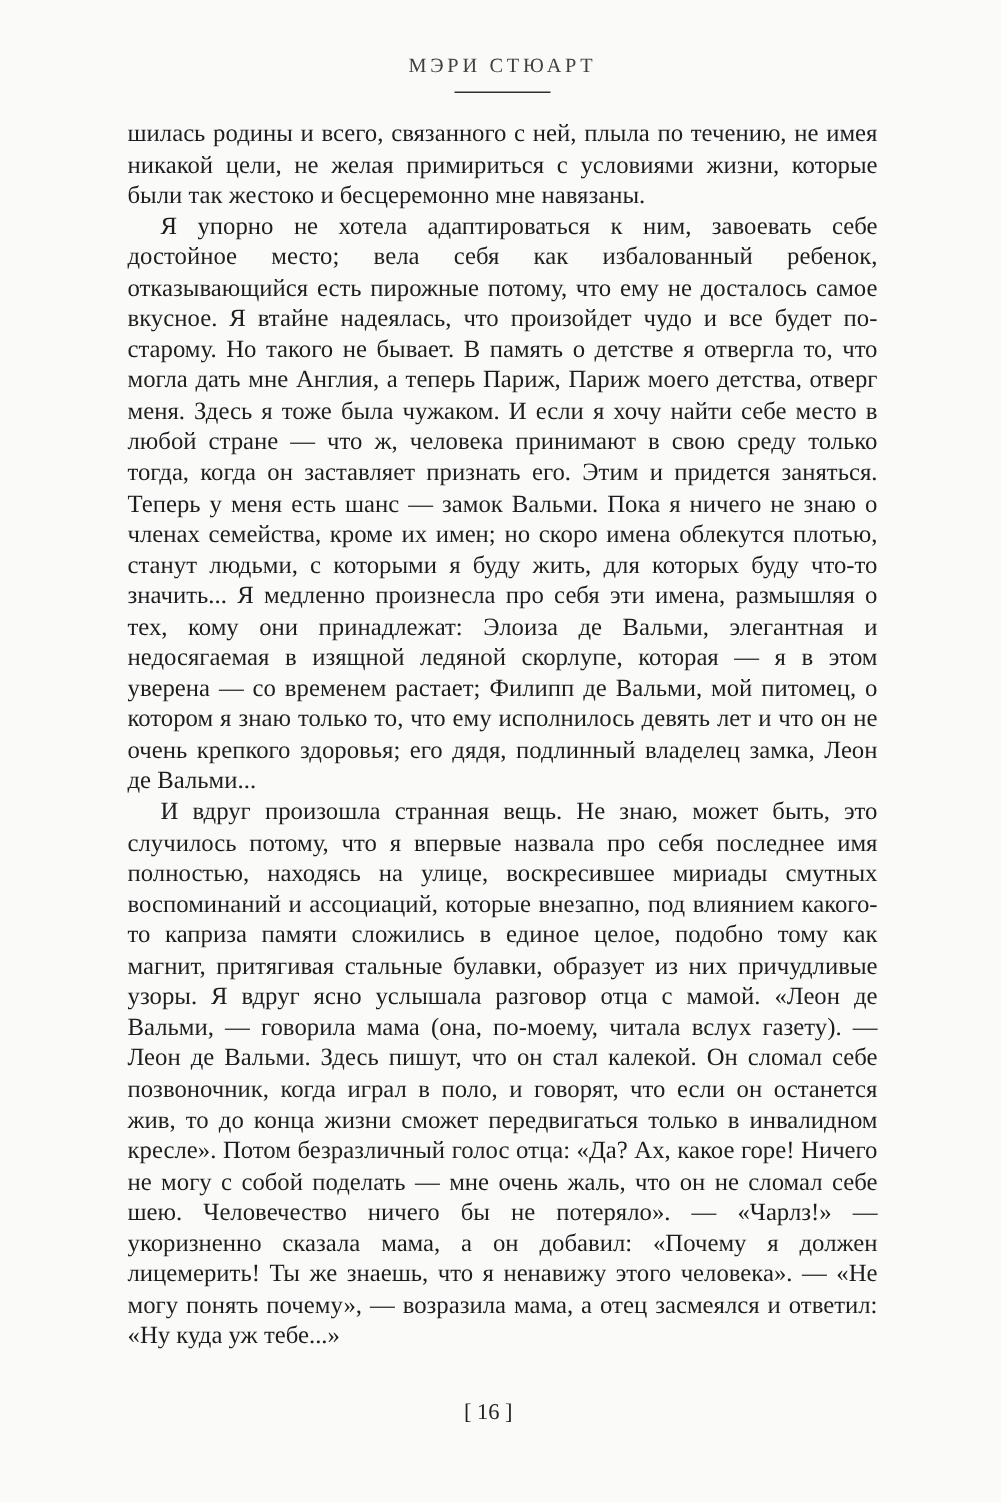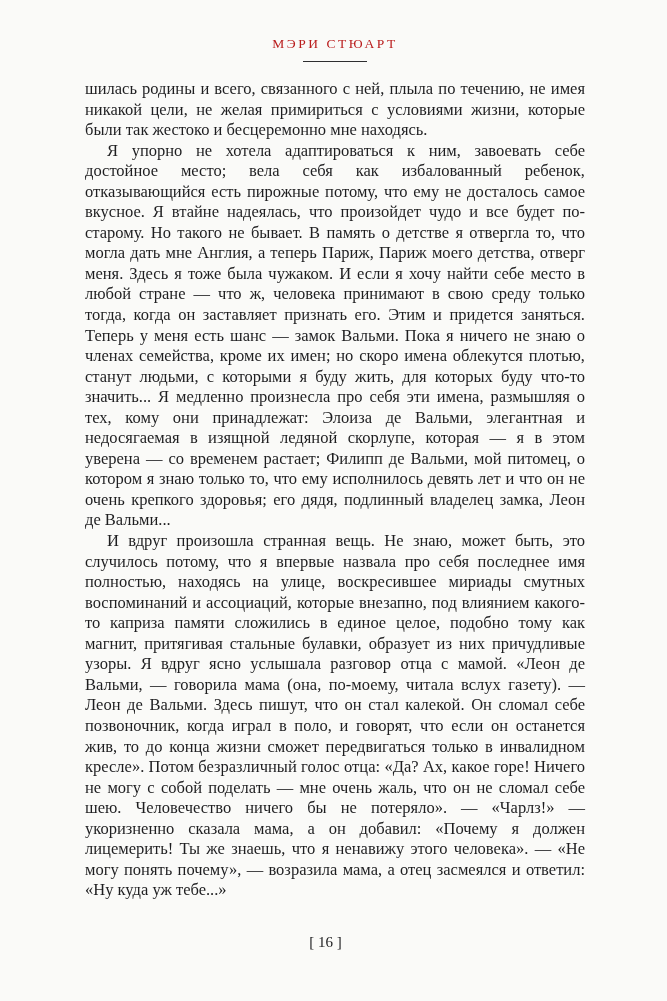--- a/index.html
+++ b/index.html
@@ -19,21 +19,21 @@
     position: absolute;
     inset: 0;
     padding: 36px 82px 0 85px;
     box-sizing: border-box;
   }
   .running-head {
     text-align: center;
     font-size: 13.5px;
     letter-spacing: 2.5px;
     font-weight: normal;
-    color: #b91c1c;
+    color: #404040;
   }
   .head-rule {
     width: 64px;
     height: 0;
     border-bottom: 1.2px solid #2e2e30;
     margin: 9px auto 0;
   }
   .body-text {
     margin-top: 17px;
     font-size: 16.5px;
@@ -60,18 +60,18 @@
     color: #222224;
   }
 </style>
 </head>
 <body>
 
 <div class="page">
   <div class="running-head">МЭРИ СТЮАРТ</div>
   <div class="head-rule"></div>
   <div class="body-text">
-    <p class="continued">шилась родины и всего, связанного с ней, плыла по течению, не имея никакой цели, не желая примириться с условиями жизни, которые были так жестоко и бесцеремонно мне находясь.</p>
+    <p class="continued">шилась родины и всего, связанного с ней, плыла по течению, не имея никакой цели, не желая примириться с условиями жизни, которые были так жестоко и бесцеремонно мне навязаны.</p>
     <p>Я упорно не хотела адаптироваться к ним, завоевать себе достойное место; вела себя как избалованный ребенок, отказывающийся есть пирожные потому, что ему не досталось самое вкусное. Я втайне надеялась, что произойдет чудо и все будет по-старому. Но такого не бывает. В память о детстве я отвергла то, что могла дать мне Англия, а теперь Париж, Париж моего детства, отверг меня. Здесь я тоже была чужаком. И если я хочу найти себе место в любой стране — что ж, человека принимают в свою среду только тогда, когда он заставляет признать его. Этим и придется заняться. Теперь у меня есть шанс — замок Вальми. Пока я ничего не знаю о членах семейства, кроме их имен; но скоро имена облекутся плотью, станут людьми, с которыми я буду жить, для которых буду что-то значить... Я медленно произнесла про себя эти имена, размышляя о тех, кому они принадлежат: Элоиза де Вальми, элегантная и недосягаемая в изящной ледяной скорлупе, которая — я в этом уверена — со временем растает; Филипп де Вальми, мой питомец, о котором я знаю только то, что ему исполнилось девять лет и что он не очень крепкого здоровья; его дядя, подлинный владелец замка, Леон де Вальми...</p>
     <p>И вдруг произошла странная вещь. Не знаю, может быть, это случилось потому, что я впервые назвала про себя последнее имя полностью, находясь на улице, воскресившее мириады смутных воспоминаний и ассоциаций, которые внезапно, под влиянием какого-то каприза памяти сложились в единое целое, подобно тому как магнит, притягивая стальные булавки, образует из них причудливые узоры. Я вдруг ясно услышала разговор отца с мамой. «Леон де Вальми, — говорила мама (она, по-моему, читала вслух газету). — Леон де Вальми. Здесь пишут, что он стал калекой. Он сломал себе позвоночник, когда играл в поло, и говорят, что если он останется жив, то до конца жизни сможет передвигаться только в инвалидном кресле». Потом безразличный голос отца: «Да? Ах, какое горе! Ничего не могу с собой поделать — мне очень жаль, что он не сломал себе шею. Человечество ничего бы не потеряло». — «Чарлз!» — укоризненно сказала мама, а он добавил: «Почему я должен лицемерить! Ты же знаешь, что я ненавижу этого человека». — «Не могу понять почему», — возразила мама, а отец засмеялся и ответил: «Ну куда уж тебе...»</p>
   </div>
   <div class="page-number">[ 16 ]</div>
 </div>
 
 </body></html>

